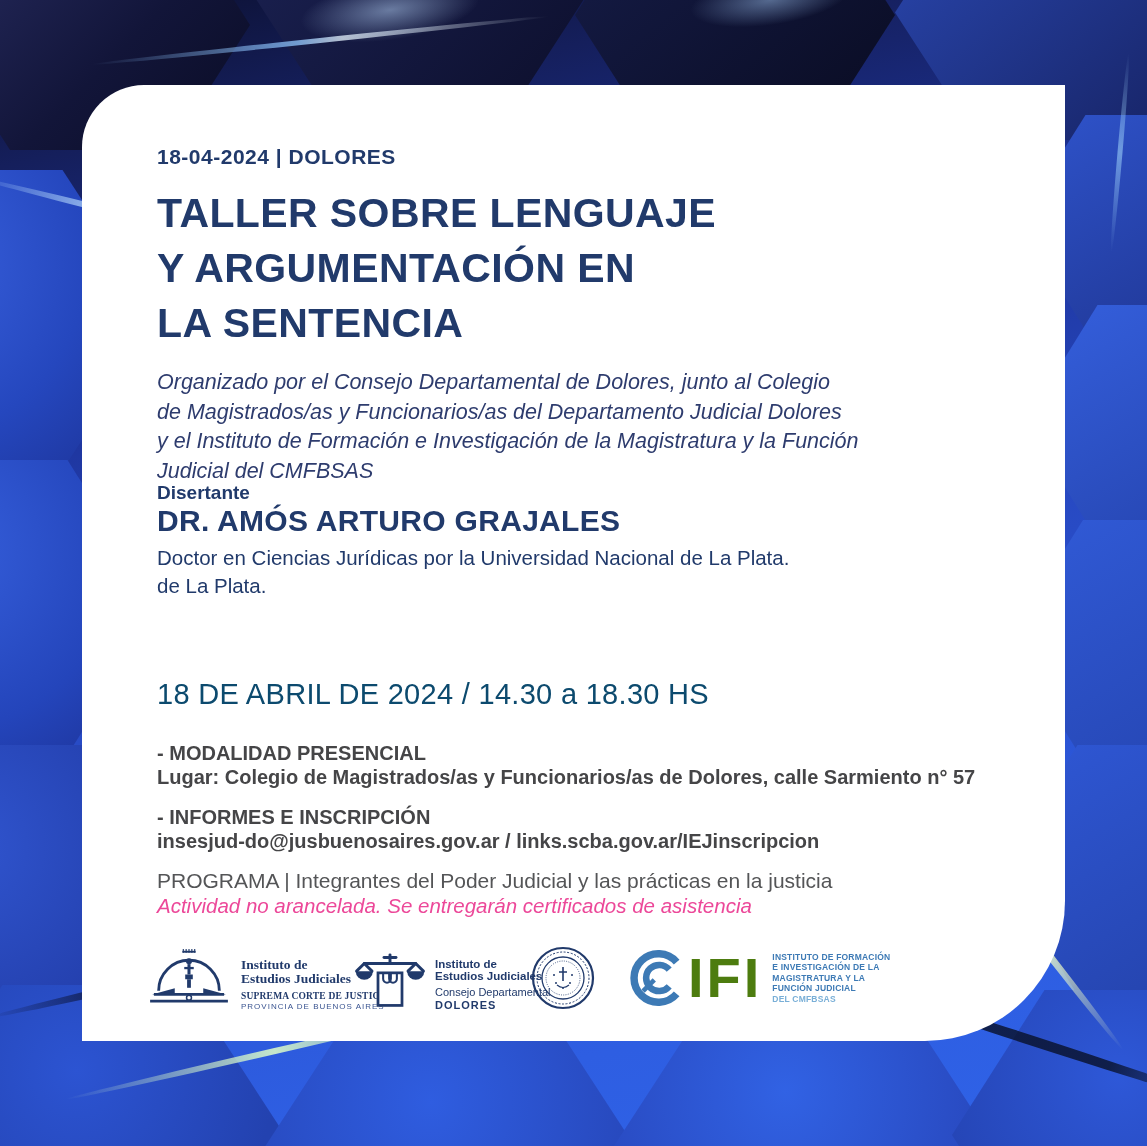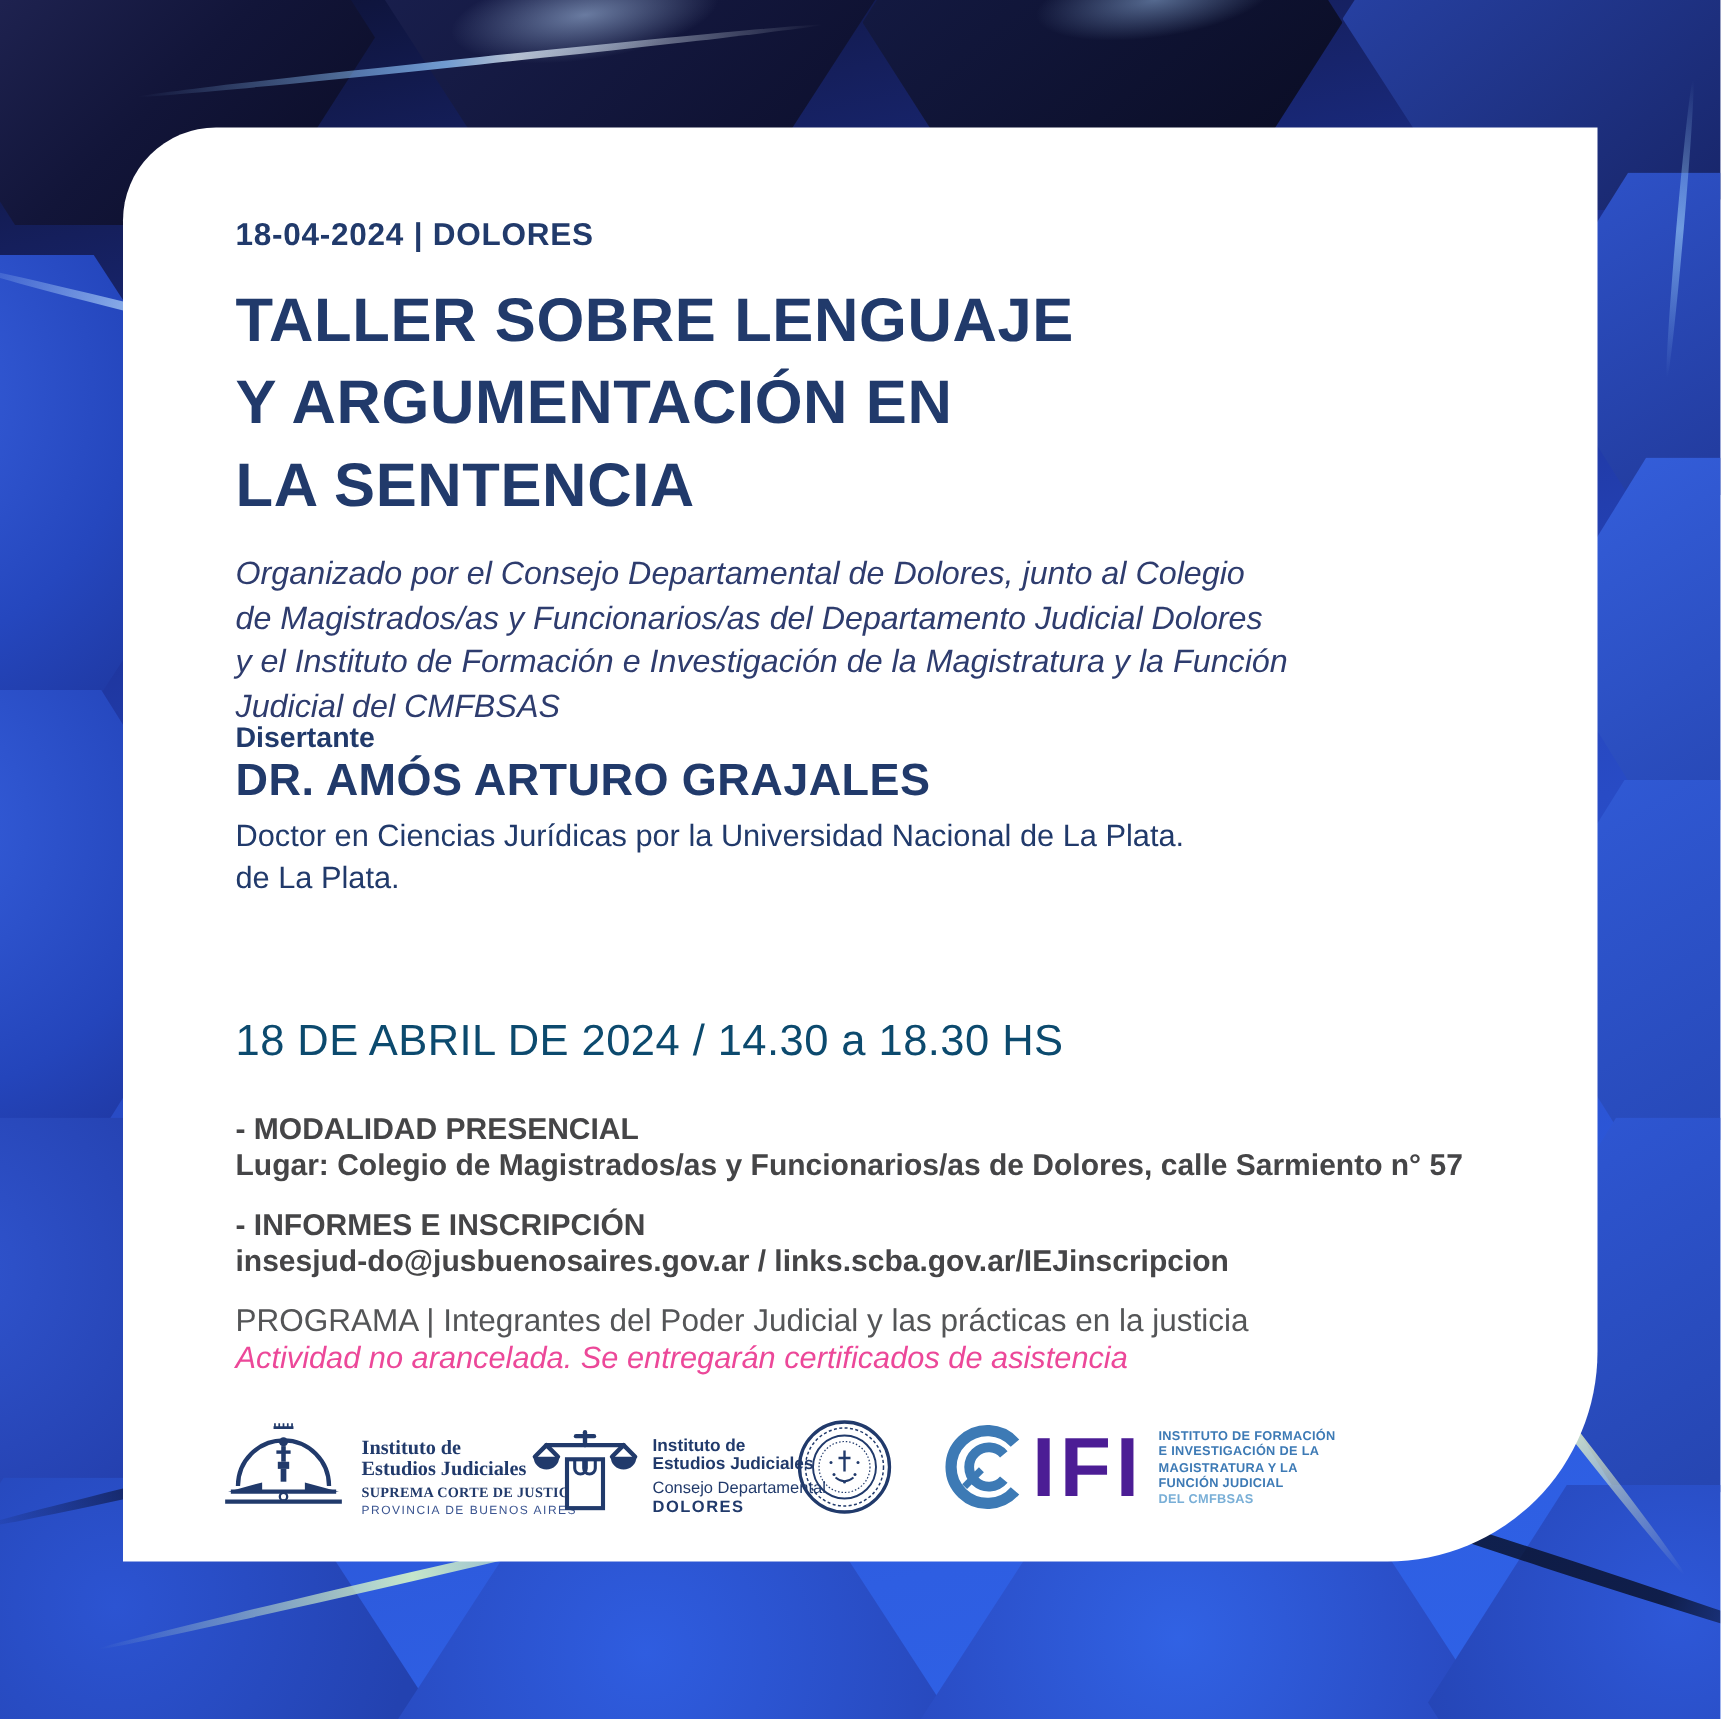--- a/index.html
+++ b/index.html
@@ -65,21 +65,21 @@
   .logo3{left:448px;top:8px;}
   .logo4{left:548px;top:12px;}
   .ltxt{margin-left:9px;color:#213a6b;}
   .serif-b{font-family:"Liberation Serif", serif;font-weight:700;}
   .l1-main{font-size:13.5px;line-height:14.5px;}
   .l1-sub1{font-size:9.5px;margin-top:4px;letter-spacing:.2px;}
   .l1-sub2{font-size:8px;letter-spacing:1px;color:#3a5490;margin-top:1px;}
   .l2-main{font-size:11.5px;line-height:12.5px;font-weight:700;}
   .l2-sub1{font-size:11px;margin-top:3px;font-weight:400;}
   .l2-sub2{font-size:11px;font-weight:700;letter-spacing:1px;margin-top:1px;}
-  .ifi-acronym{font-size:56px;font-weight:900;color:#4c1d95;letter-spacing:3px;line-height:56px;margin-left:2px;}
+  .ifi-acronym{font-size:56px;font-weight:900;color:#4d7c0f;letter-spacing:3px;line-height:56px;margin-left:2px;}
   .l4-text{margin-left:10px;color:#3d7ab5;font-weight:700;font-size:8.5px;line-height:10.5px;letter-spacing:.2px;}
   .l4-sub{color:#79afd7;}
 </style>
 </head>
 <body>
 
 <div class="stage">
 
   <div>
     <div class="hx hx1"></div>

